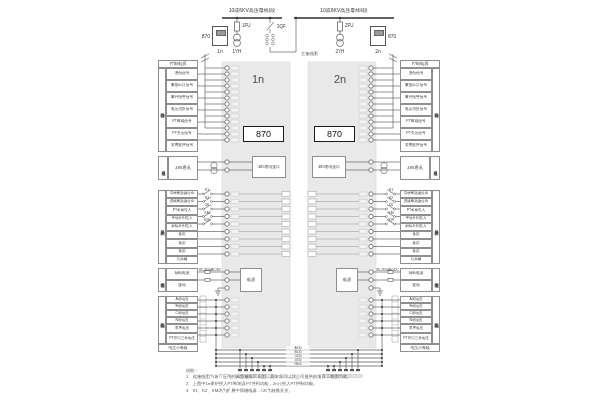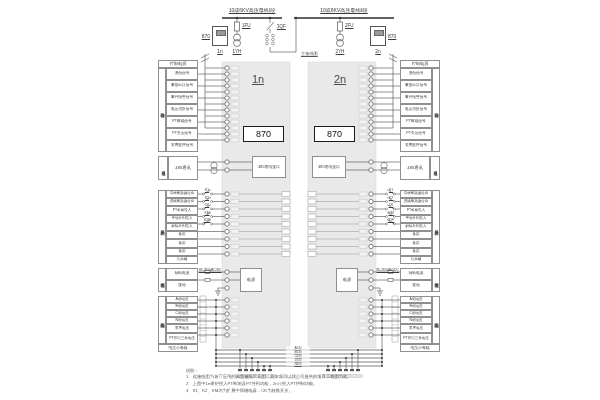--- a/index.html
+++ b/index.html
@@ -3,21 +3,21 @@
 <meta charset="utf-8">
 <style>
   html,body{margin:0;padding:0;background:#fff;}
   #root{position:relative;width:600px;height:400px;background:#ffffff;overflow:hidden;
         font-family:"Liberation Sans","DejaVu Sans",sans-serif;color:#333;}
   .abs{position:absolute;box-sizing:border-box;}
   .cell{position:absolute;box-sizing:border-box;border:0.5px solid #8f8f8f;background:#fff;
         display:flex;align-items:center;justify-content:center;text-align:center;
         line-height:1.05;overflow:hidden;color:#3a3a3a;}
   .vtext{writing-mode:vertical-rl;text-orientation:upright;}
-  .lbl{position:absolute;white-space:nowrap;color:#3a3a3a;text-decoration:underline;}
+  .lbl{position:absolute;white-space:nowrap;color:#3a3a3a;}
   .ctr{display:flex;align-items:center;justify-content:center;text-align:center;}
   .devbox{position:absolute;box-sizing:border-box;border:1.5px solid #1a1a1a;background:#fff;
           display:flex;align-items:center;justify-content:center;font-size:9px;color:#111;}
   svg{position:absolute;left:0;top:0;}
 </style>
 </head>
 <body>
 
 <div id="root">
   <svg id="wires" width="600" height="400">

